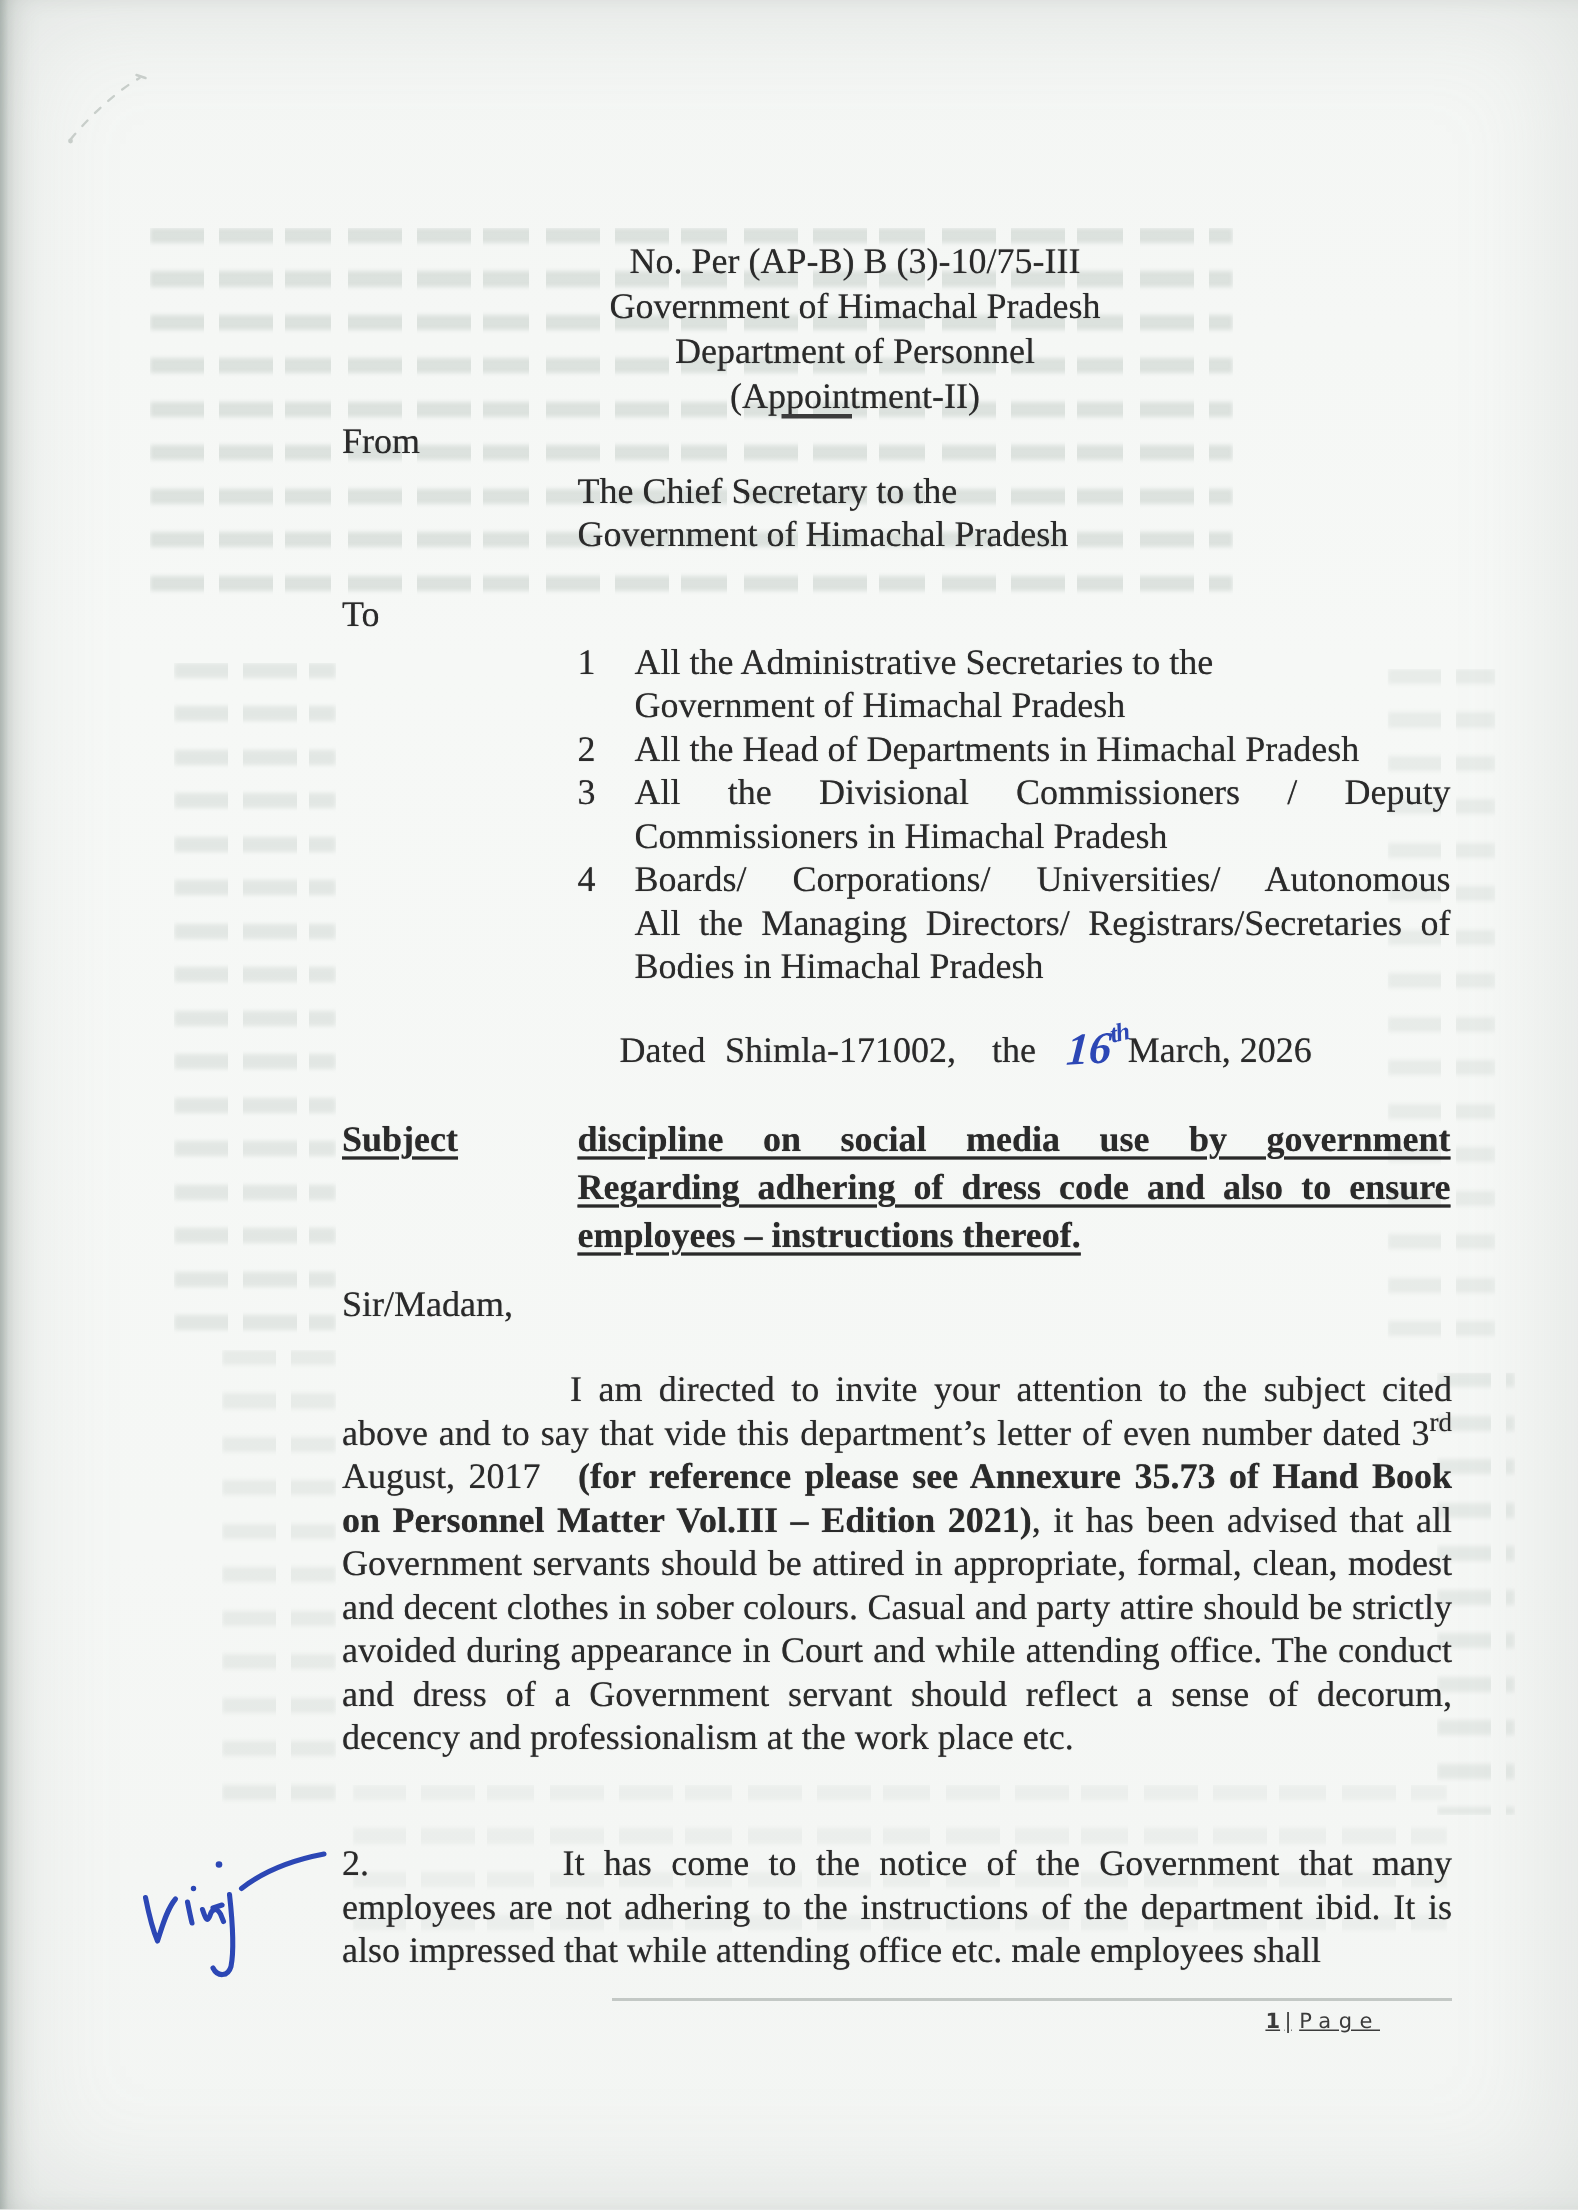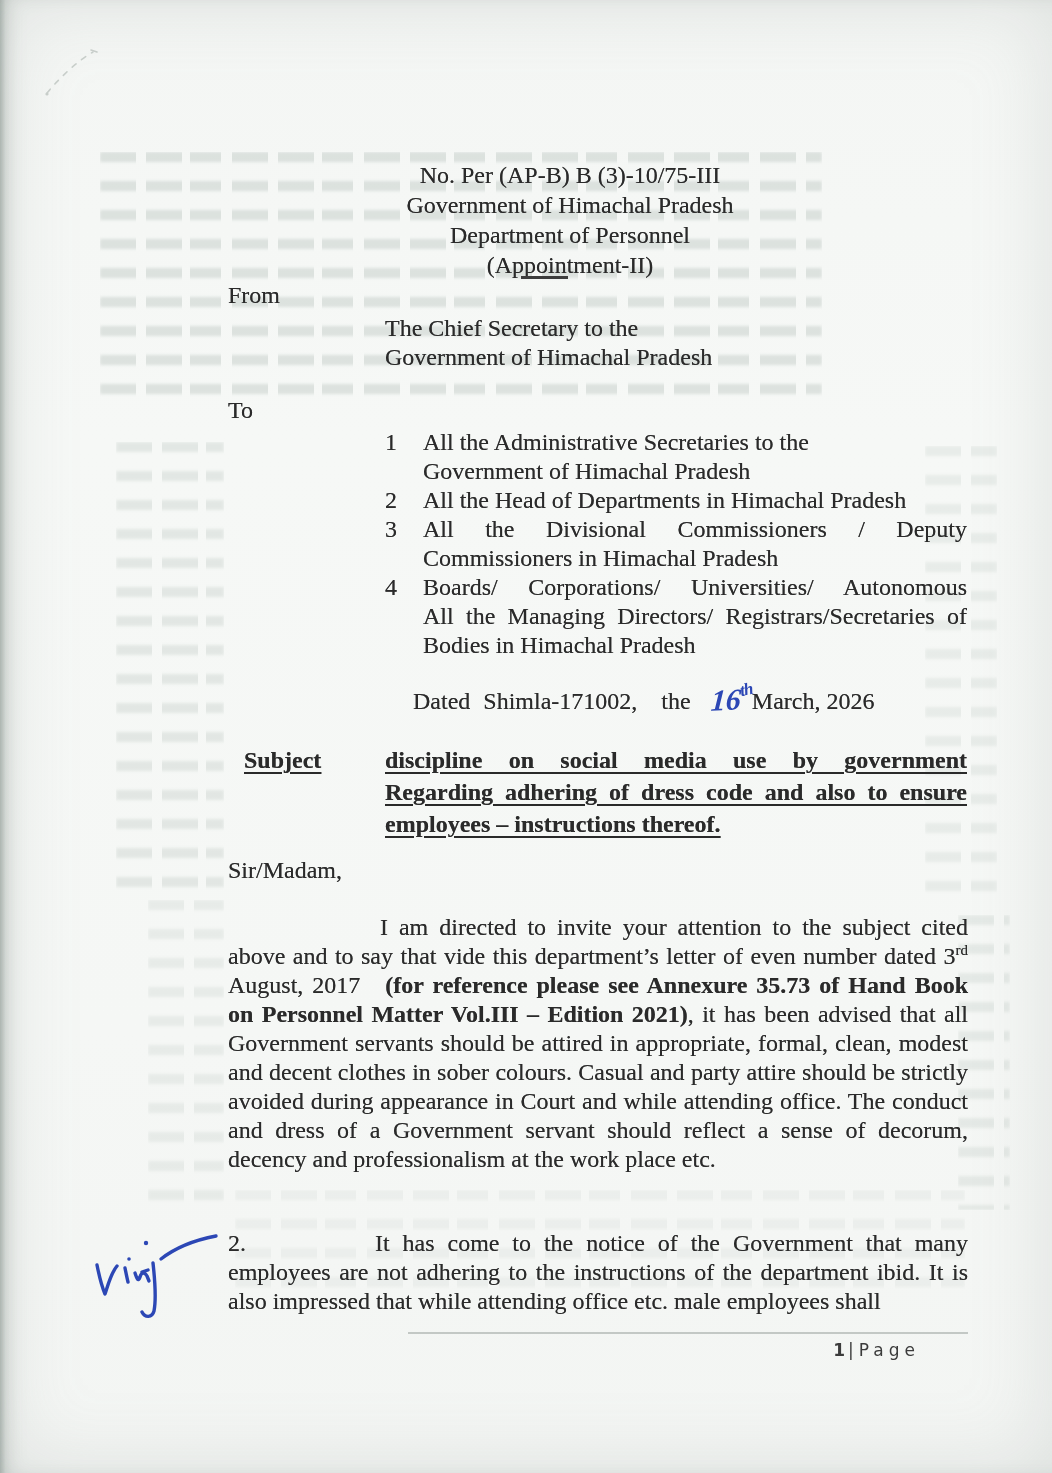--- a/index.html
+++ b/index.html
@@ -57,41 +57,41 @@
   .dl-the{margin-left:24px;}
   .hand-day{display:inline-block;margin-left:20px;color:#2c47b5;
       font-size:30px;font-style:italic;transform:skewX(-7deg) rotate(-3deg);
       text-shadow:none;font-weight:bold;position:relative;top:1px;}
   .hand-sup{position:relative;top:-14px;left:-1px;font-size:17px;color:#2c47b5;
       font-style:italic;font-weight:bold;display:inline-block;transform:rotate(-12deg);
       text-shadow:none;letter-spacing:-1px;margin-right:-9px;}
   .dl-month{margin-left:8px;text-align:center;}
 
   .subject-label{left:228px;top:746px;font-weight:bold;text-decoration:underline;
-      text-decoration-thickness:2px;text-underline-offset:4px;margin-left:16px;}
+      text-decoration-thickness:2px;text-underline-offset:4px;}
   .subject-lines{left:385px;top:744px;width:582px;font-weight:bold;line-height:32px;}
   .subject-lines div{text-decoration:underline;text-decoration-thickness:2px;text-underline-offset:4px;}
 
   .salutation{left:228px;top:856px;}
 
   .para1{left:228px;top:913px;width:740px;text-align:justify;text-indent:152px;}
   .seg-bold{font-weight:bold;margin-left:16px;}
-  .seg-sup{vertical-align:super;font-size:15px;line-height:0;}
+  .seg-sup{vertical-align:super;font-size:18px;line-height:0;}
 
   .para2{left:228px;top:1229px;width:740px;}
   .para2 .pnum{position:absolute;left:0;top:0;}
   .para2 .ptext{display:block;text-align:justify;text-indent:147px;}
 
   .sig-svg{position:absolute;left:75px;top:1215px;z-index:4;}
   .pencil-svg{position:absolute;left:35px;top:38px;z-index:2;opacity:.55;}
 
   .footer-rule{position:absolute;z-index:3;left:408px;top:1332px;width:560px;height:2px;
       background:#c3c8c5;}
   .footer-page{position:absolute;z-index:3;left:700px;top:1340px;width:220px;
-      text-align:right;font-family:"DejaVu Sans", sans-serif;font-size:17px;color:#3b3b3b;}
+      text-align:right;font-family:"DejaVu Sans", sans-serif;font-size:14px;color:#3b3b3b;text-decoration:underline;}
   .footer-page .num{font-weight:bold;}
   .footer-page .sep{margin:0 5px 0 3px;}
   .footer-page .lbl{letter-spacing:5px;}
 </style>
 </head>
 <body>
 
 <div class="page">
 
   <div class="edge-left"></div>

